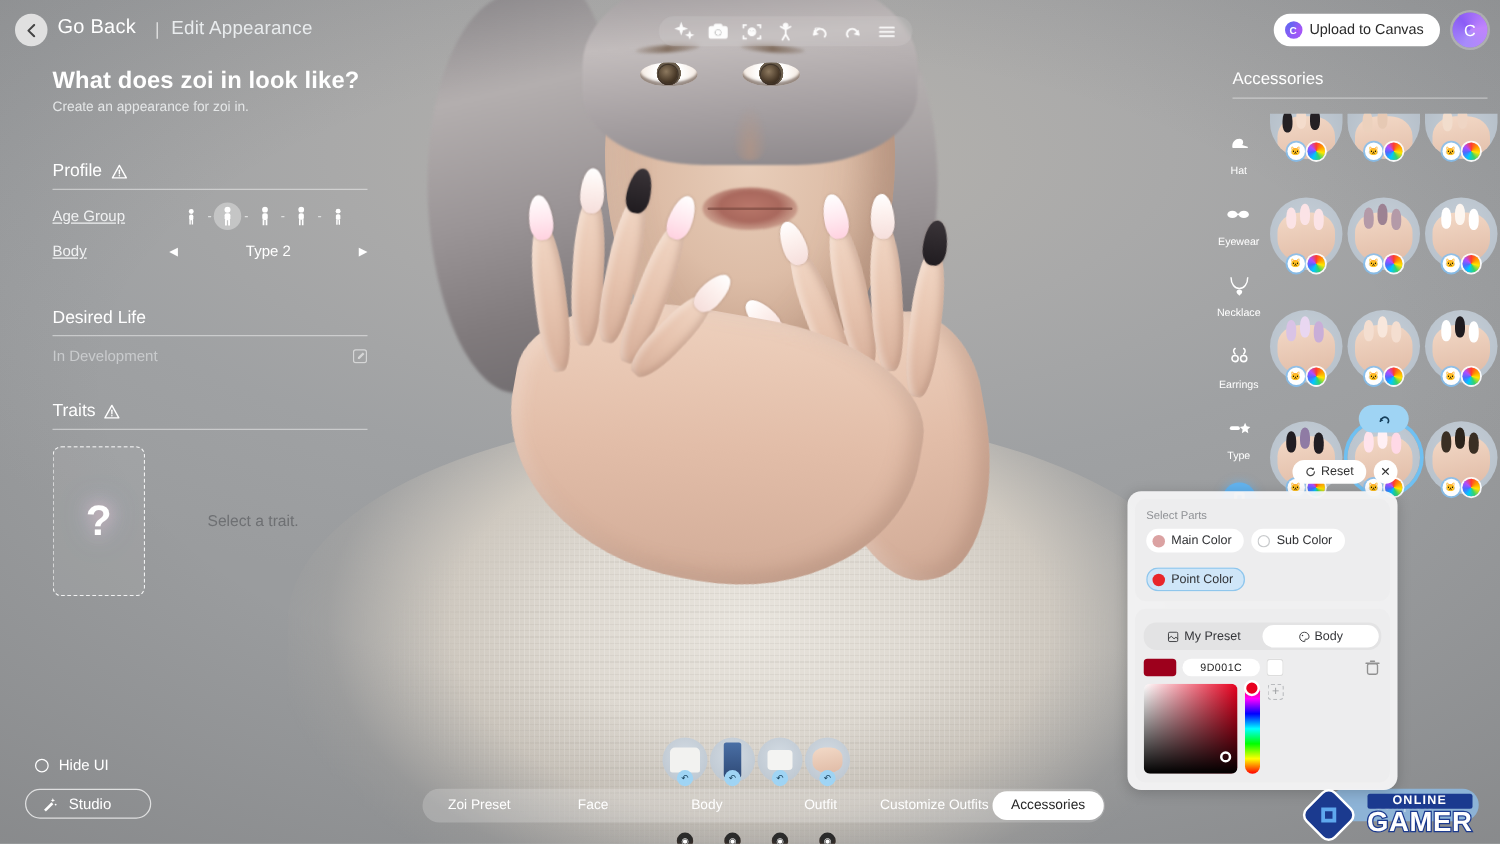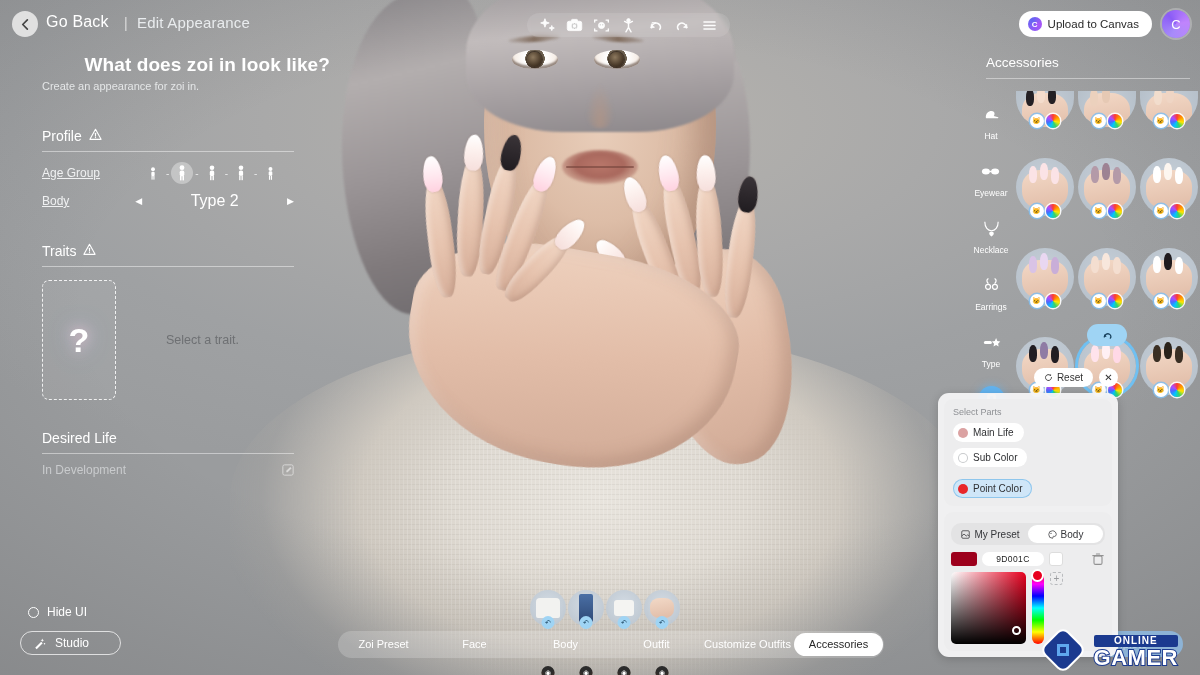--- a/index.html
+++ b/index.html
@@ -138,38 +138,38 @@
   .c-logo { width:14px; height:14px; border-radius:50%;
     background: conic-gradient(from 210deg, #8b5cf6, #6366f1, #a855f7, #8b5cf6);
     display:flex; align-items:center; justify-content:center; font-size:8px; color:#fff; font-weight:bold;}
   .avatar-btn { position:absolute; right:10px; top:10px; width:28px; height:28px; border-radius:50%;
     background: conic-gradient(from 200deg, #a78bfa, #8b5cf6, #c084fc, #a78bfa);
     display:flex; align-items:center; justify-content:center; color:#fff; font-size:13px; cursor:pointer;
     box-shadow: 0 0 0 2px rgba(255,255,255,.25);}
 
   
   .left { position:absolute; left:0; top:48px; width:330px; z-index:25; color:#fff; }
-  .page-title { margin:6px 0 0 42px; font-size:19px; font-weight:bold; color:#fff; letter-spacing:.1px;text-align:right;}
+  .page-title { margin:6px 0 0 42px; font-size:19px; font-weight:bold; color:#fff; letter-spacing:.1px;}
   .page-sub { margin:4px 0 0 42px; font-size:11px; color:#e4e6e7; }
 
   .sec { margin:0 0 0 42px; width:252px; }
-  .sec-head { display:flex; align-items:flex-start; gap:7px; font-size:14px; color:#fff; }
+  .sec-head { display:flex; align-items:flex-end; gap:7px; font-size:14px; color:#fff; }
   .warn-ico { width:13px; height:13px; }
   .sec-rule { height:1px; background: rgba(255,255,255,.45); margin-top:7px; }
 
   .row { display:flex; align-items:center; height:28px; font-size:12px; color:#fff; }
   .row-label { width:100px; color:#f0f1f2;text-decoration:underline; }
   .age-icons { display:flex; align-items:center; gap:2px; }
   .age-icons .dash { color:#e9eaea; font-size:10px; }
   .age-ico { width:22px; height:22px; display:flex; align-items:center; justify-content:center; cursor:pointer; border-radius:50%;}
   .age-ico.active { background: rgba(255,255,255,.35); }
   .age-ico svg { fill:#fff; }
   .body-ctrl { display:flex; align-items:center; width:170px; justify-content:space-between; }
   .arrow-b { font-size:9px; color:#fff; cursor:pointer; }
-  .body-val { font-size:16px; color:#fff; }
+  .body-val { font-size:12px; color:#fff; }
 
   .trait-box {
     width:74px; height:120px; border:1.5px dashed rgba(255,255,255,.85); border-radius:7px;
     background: rgba(255,255,255,.06); display:flex; align-items:center; justify-content:center;
     position:relative; cursor:pointer;
   }
   .trait-q { font-size:34px; font-weight:bold; color:#fff;
     text-shadow: 0 0 14px rgba(255,200,210,.9), 0 0 22px rgba(160,200,255,.75); }
   .trait-note { margin-left:50px; font-size:12.5px; color:#6e7073; }
 
@@ -212,21 +212,21 @@
   .undo-bubble { position:absolute; top:-12px; left:50%; transform:translateX(-50%);
                  width:40px; height:22px; border-radius:11px; background:#9fd4f4;
                  display:flex; align-items:center; justify-content:center; z-index:4; }
 
   
   .picker-head { position:absolute; right:82px; top:368px; z-index:28; display:flex; gap:6px; align-items:center;}
   .reset-btn { height:19px; padding:0 10px; border-radius:10px; background:#fff; display:flex; align-items:center;
                gap:4px; font-size:10px; color:#333; cursor:pointer; }
   .close-btn { width:19px; height:19px; border-radius:50%; background:#fff; display:flex; align-items:center;
                justify-content:center; font-size:10px; color:#333; cursor:pointer; }
-  .picker { position:absolute; right:82px; top:393px; width:180px; z-index:28;
+  .picker { position:absolute; right:82px; top:393px; width:216px; z-index:28;
             background: rgba(244,244,245,.96); border-radius:11px; padding:6px; box-shadow:0 2px 10px rgba(0,0,0,.18);}
   .sub-card { background:#ededee; border-radius:9px; padding:8px 9px; }
   .sp-label { font-size:9px; color:#8e9094; margin-bottom:6px; }
   .chip-row { display:flex; gap:6px; flex-wrap:wrap; }
   .chip { height:19px; border-radius:10px; background:#fff; display:flex; align-items:center; gap:5px;
           padding:0 10px 0 5px; font-size:10px; color:#2f3033; cursor:pointer; }
   .chip.on { background:#cfe6f8; box-shadow: inset 0 0 0 1px #8fc6ec; }
   .sw { width:10px; height:10px; border-radius:50%; }
   .tab-row { margin-top:6px; background:#e3e3e4; border-radius:10px; padding:2px; display:flex; }
   .tb { flex:1; height:18px; border-radius:9px; display:flex; align-items:center; justify-content:center;
@@ -264,21 +264,21 @@
 
   .tabbar { position:absolute; left:338px; top:631px; width:546px; height:27px; border-radius:14px;
             background: rgba(255,255,255,.20); display:flex; align-items:center; z-index:26; }
   .tab { flex:1; height:23px; margin:0 1px; border-radius:12px; display:flex; align-items:center;
          justify-content:center; font-size:11px; color:#fff; cursor:pointer; text-align:center; line-height:1.05;}
   .tab.on { background:#fff; color:#262626; }
 
   .complete-btn { position:absolute; right:17px; top:631px; width:120px; height:26px; border-radius:13px;
                   background:#8db3d6; color:#c9d9e9; font-size:11.5px; display:flex; align-items:center;
                   justify-content:center; z-index:26; cursor:default; }
-  .watermark { position:absolute; right:22px; bottom:6px; z-index:40; display:flex; gap:16px;}
+  .watermark { position:absolute; right:22px; bottom:6px; z-index:40; display:flex; align-items:center; gap:16px;}
   .wm-badge { width:30px; height:30px; background:#1b3a8f; border-radius:6px; display:flex; align-items:center;
               justify-content:center; transform: rotate(45deg); box-shadow:0 0 0 2px #fff; }
   .wm-badge i { display:block; width:12px; height:12px; border:3px solid #5fa8ee; background:#1b3a8f; transform: rotate(-45deg);}
   .wm-text { display:flex; flex-direction:column; line-height:1; }
   .wm-online { background:#1b3a8f; color:#fff; font-size:10px; font-weight:bold; letter-spacing:1px;
                padding:1px 5px; border-radius:2px; text-align:center; }
   .wm-gamer { color:#fff; font-size:22px; font-weight:bold; letter-spacing:.5px;
               -webkit-text-stroke:2px #1b3a8f; paint-order: stroke fill; }
 </style>
 </head>
@@ -480,49 +480,49 @@
     <div class="row">
       <div class="row-label">Body</div>
       <div class="body-ctrl">
         <span class="arrow-b">◀</span>
         <span class="body-val">Type 2</span>
         <span class="arrow-b">▶</span>
       </div>
     </div>
   </div>
 
+  <div class="sec" style="margin-top:30px;">
+    <div class="sec-head">
+      <span>Desired Life</span>
+    </div>
+    <div class="sec-rule"></div>
+    <div class="dl-row" style="margin-top:9px;">
+      <span>In Development</span>
+      <svg class="edit-ico" viewBox="0 0 14 14">
+        <rect x="1" y="1" width="12" height="12" rx="2" fill="none" stroke="#fff" stroke-width="1.1"></rect>
+        <path d="M9.6 3.4L5 8v1.6h1.6L11.2 5z" fill="#fff"></path>
+      </svg>
+    </div>
+  </div>
+
   <div class="sec" style="margin-top:28px;">
     <div class="sec-head">
       <span>Traits</span>
       <svg class="warn-ico" viewBox="0 0 14 14">
         <path d="M7 1.4L13 12.2H1z" fill="none" stroke="#fff" stroke-width="1.2" stroke-linejoin="round"></path>
         <path d="M7 5.6v3.1" stroke="#fff" stroke-width="1.2" stroke-linecap="round"></path>
         <circle cx="7" cy="10.3" r=".7" fill="#fff"></circle>
       </svg>
     </div>
     <div class="sec-rule"></div>
     <div style="display:flex; align-items:center; margin-top:13px;">
       <div class="trait-box">
         <span class="trait-q">?</span>
       </div>
       <div class="trait-note">Select a trait.</div>
-    </div>
-  </div>
-
-  <div class="sec" style="margin-top:30px;">
-    <div class="sec-head">
-      <span>Desired Life</span>
-    </div>
-    <div class="sec-rule"></div>
-    <div class="dl-row" style="margin-top:9px;">
-      <span>In Development</span>
-      <svg class="edit-ico" viewBox="0 0 14 14">
-        <rect x="1" y="1" width="12" height="12" rx="2" fill="none" stroke="#fff" stroke-width="1.1"></rect>
-        <path d="M9.6 3.4L5 8v1.6h1.6L11.2 5z" fill="#fff"></path>
-      </svg>
     </div>
   </div>
 
   <div class="hide-ui">
     <span class="ring"></span>
     <span>Hide UI</span>
   </div>
   <div class="studio-btn">
     <svg width="13" height="13" viewBox="0 0 14 14">
       <path d="M2.4 11.6L8.8 5.2l1.6 1.6-6.4 6.4z" fill="#fff"></path>
@@ -763,21 +763,21 @@
   </div>
   <div class="close-btn">✕</div>
 </div>
 
 <div class="picker">
   <div class="sub-card">
     <div class="sp-label">Select Parts</div>
     <div class="chip-row">
       <div class="chip">
         <span class="sw" style="background:#dba2a2;"></span>
-        <span>Main Life</span>
+        <span>Main Color</span>
       </div>
       <div class="chip">
         <span class="sw" style="background:#fff; box-shadow:inset 0 0 0 1px #c9cbcd;"></span>
         <span>Sub Color</span>
       </div>
       <div class="chip on" style="margin-top:6px;justify-content:space-between;">
         <span class="sw" style="background:#e8262a;"></span>
         <span>Point Color</span>
       </div>
     </div>

